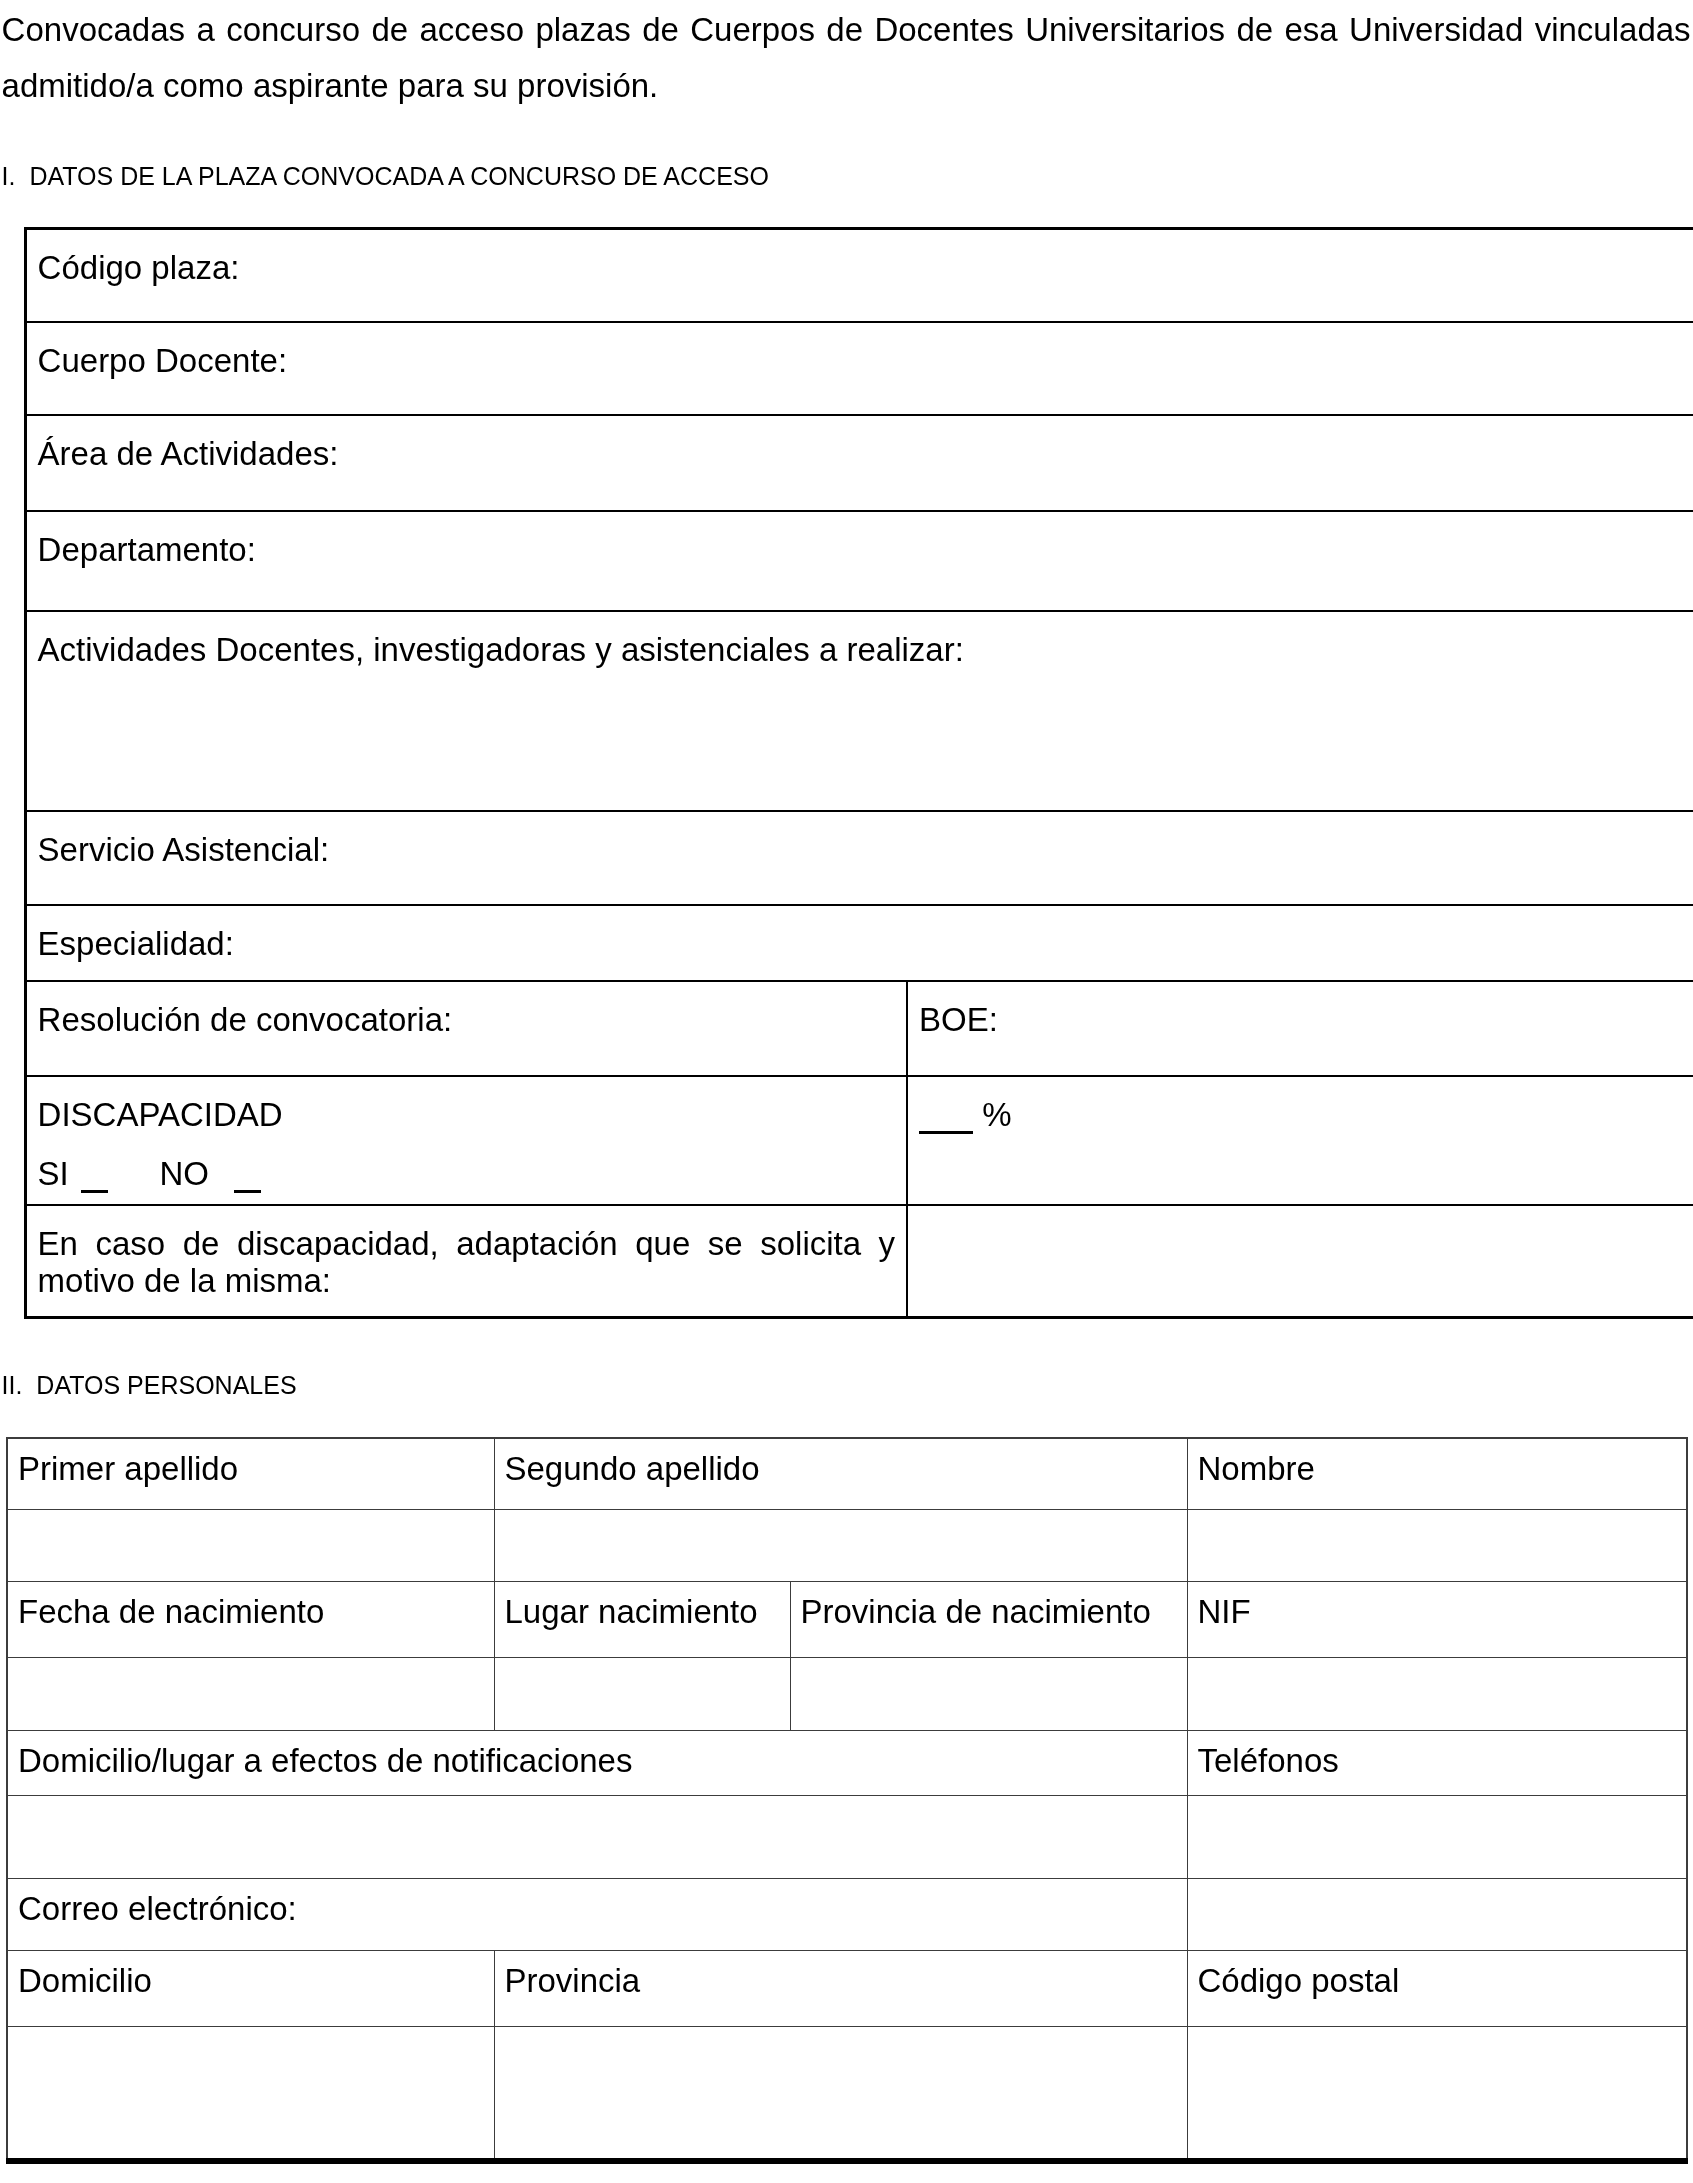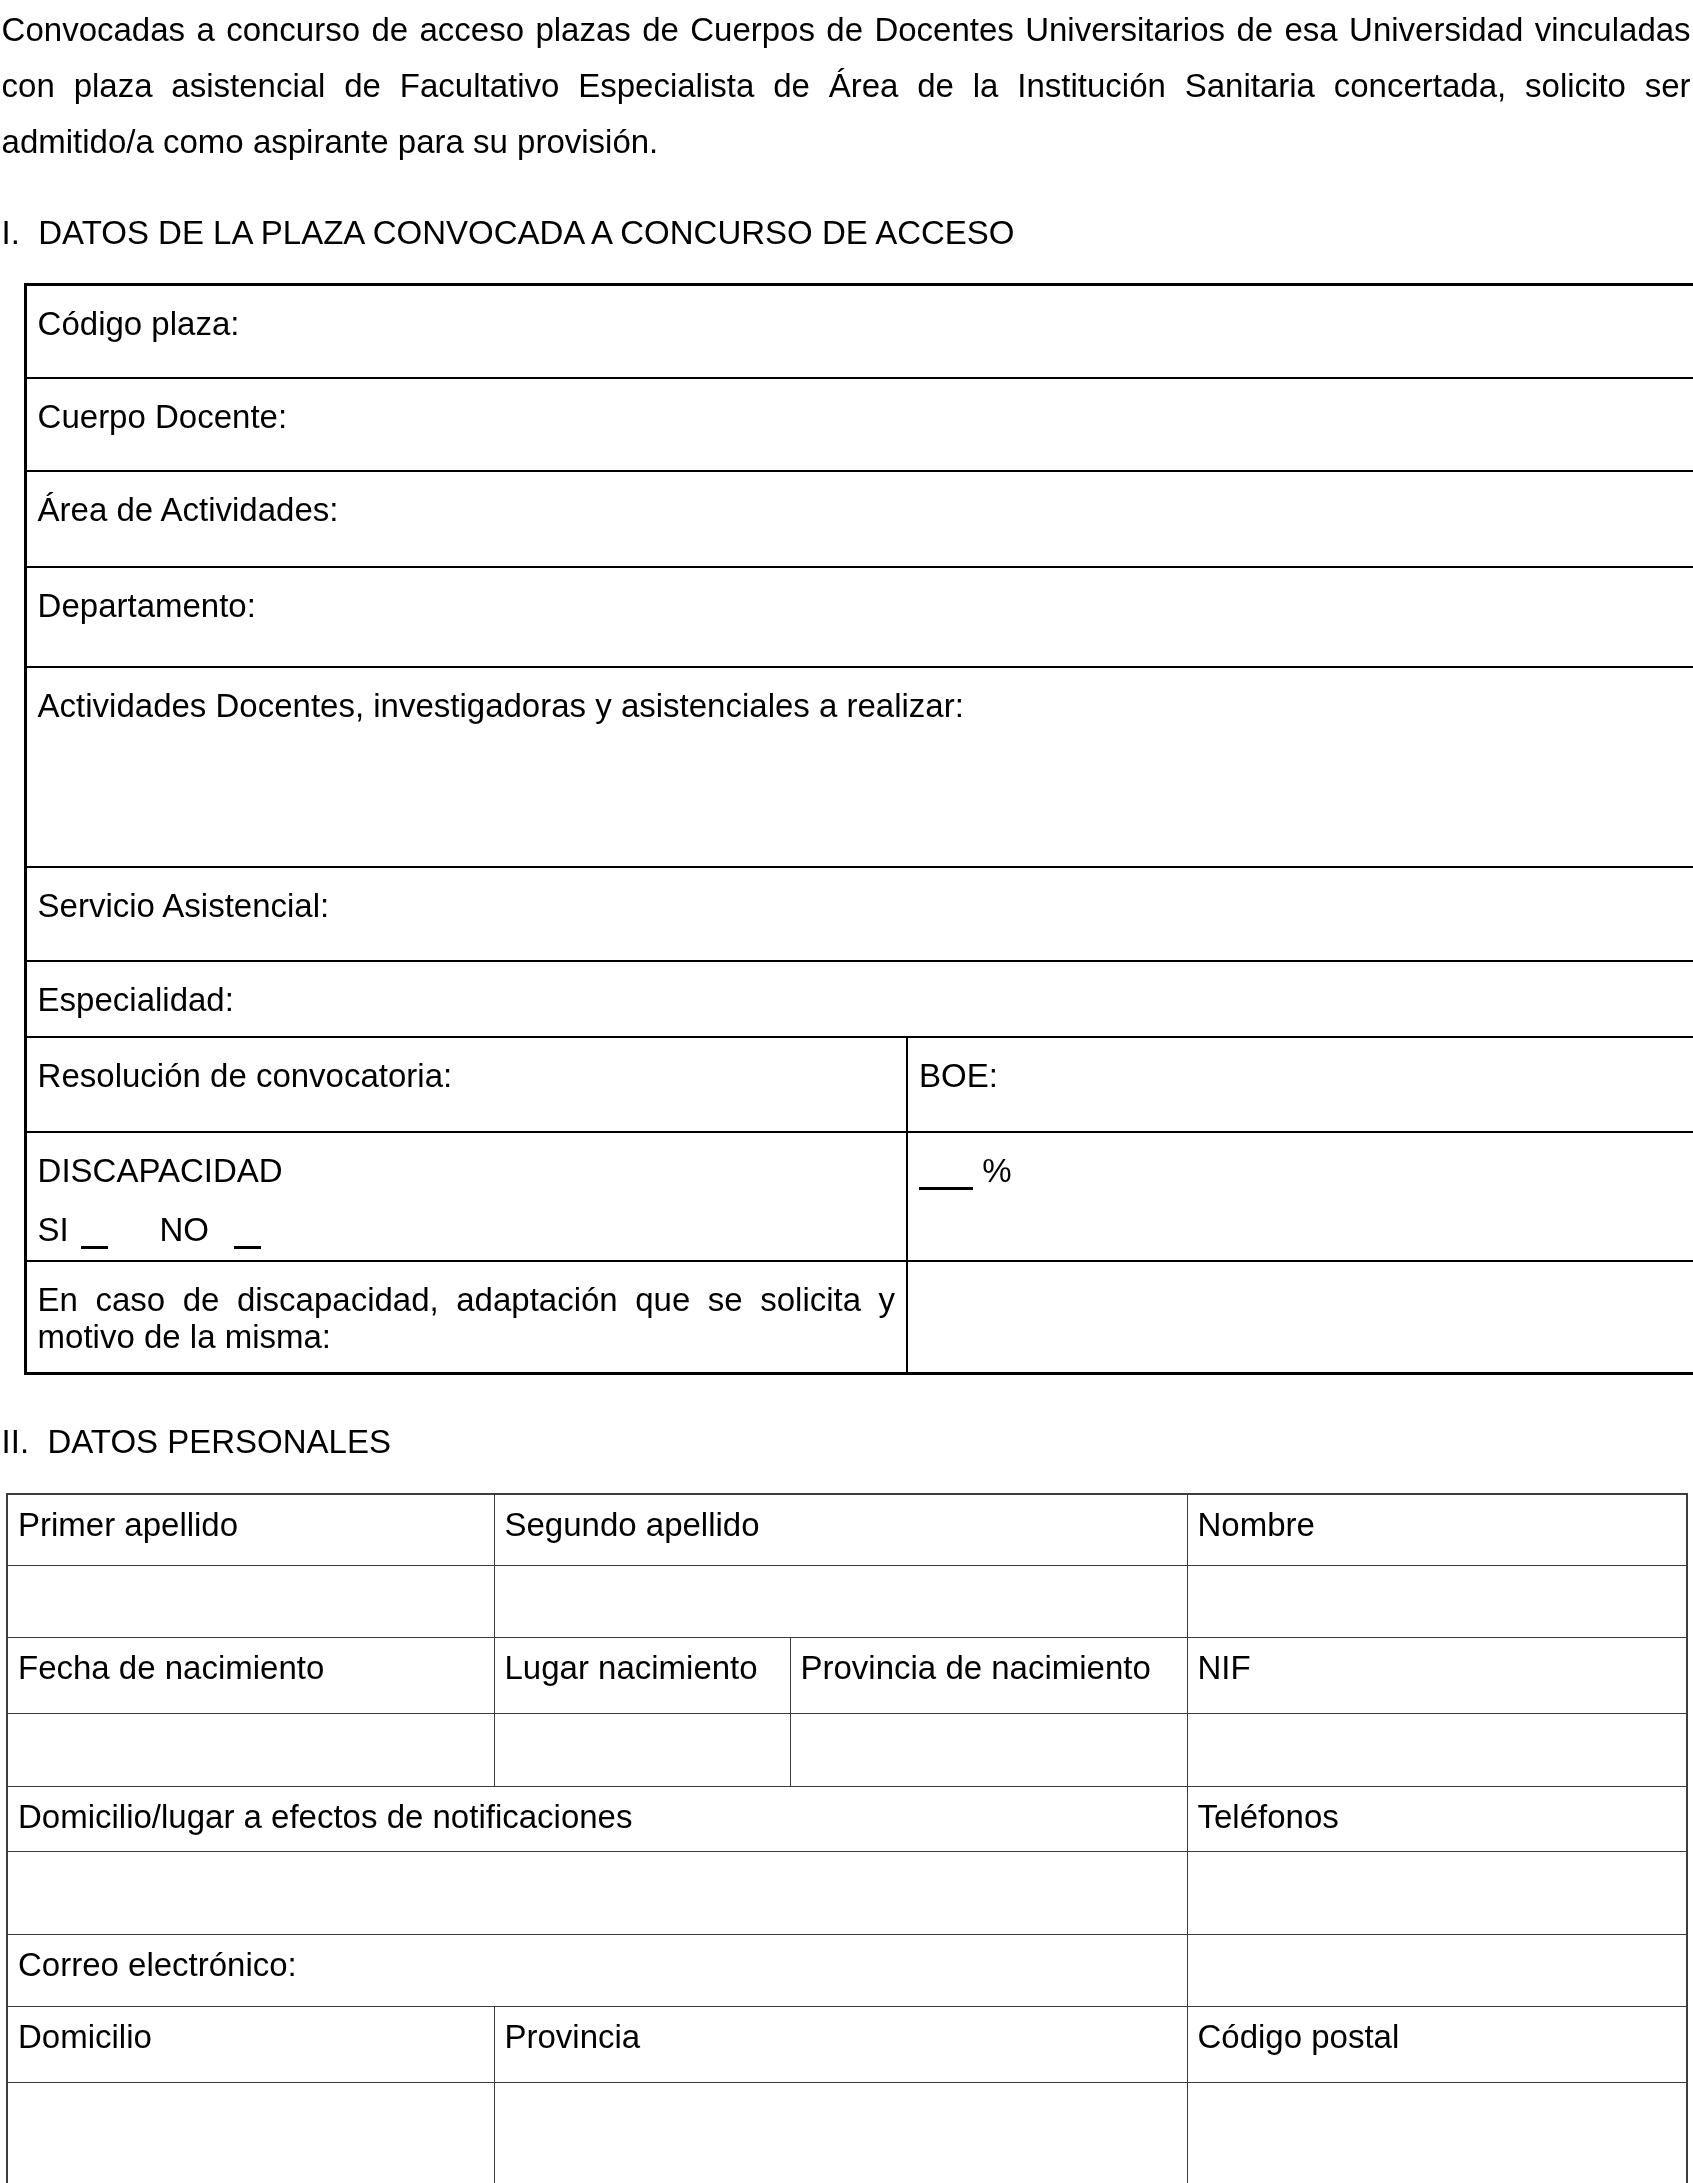--- a/index.html
+++ b/index.html
@@ -27,21 +27,21 @@
     text-align-last: justify;
     white-space: normal;
   }
   .intro .lastline {
     line-height: 56px;
     text-align: left;
   }
 
   
   .sec-heading {
-    font-size: 33px;
+    font-size: 25px;
     font-weight: 400;
     line-height: 43px;
     margin: 41px 0 0 0;
     white-space: pre-wrap;
   }
   .sec-heading.second { margin-top: 45px; }
 
   
   table.plaza {
     border-collapse: collapse;
@@ -97,21 +97,20 @@
     padding-top: 8px;
   }
 </style>
 </head>
 <body>
 
 <div class="page">
 
   <div class="intro">
     <div class="jline">Convocadas a concurso de acceso plazas de Cuerpos de Docentes Universitarios de esa Universidad vinculadas</div>
-    <div class="jline">con plaza asistencial de Facultativo Especialista de Área de la Institución Sanitaria concertada, solicito ser</div>
     <div class="lastline">admitido/a como aspirante para su provisión.</div>
   </div>
 
   <div class="sec-heading">I.  DATOS DE LA PLAZA CONVOCADA A CONCURSO DE ACCESO</div>
 
   <table class="plaza">
     <colgroup>
       <col style="width:882px">
       <col style="width:799px">
     </colgroup>

